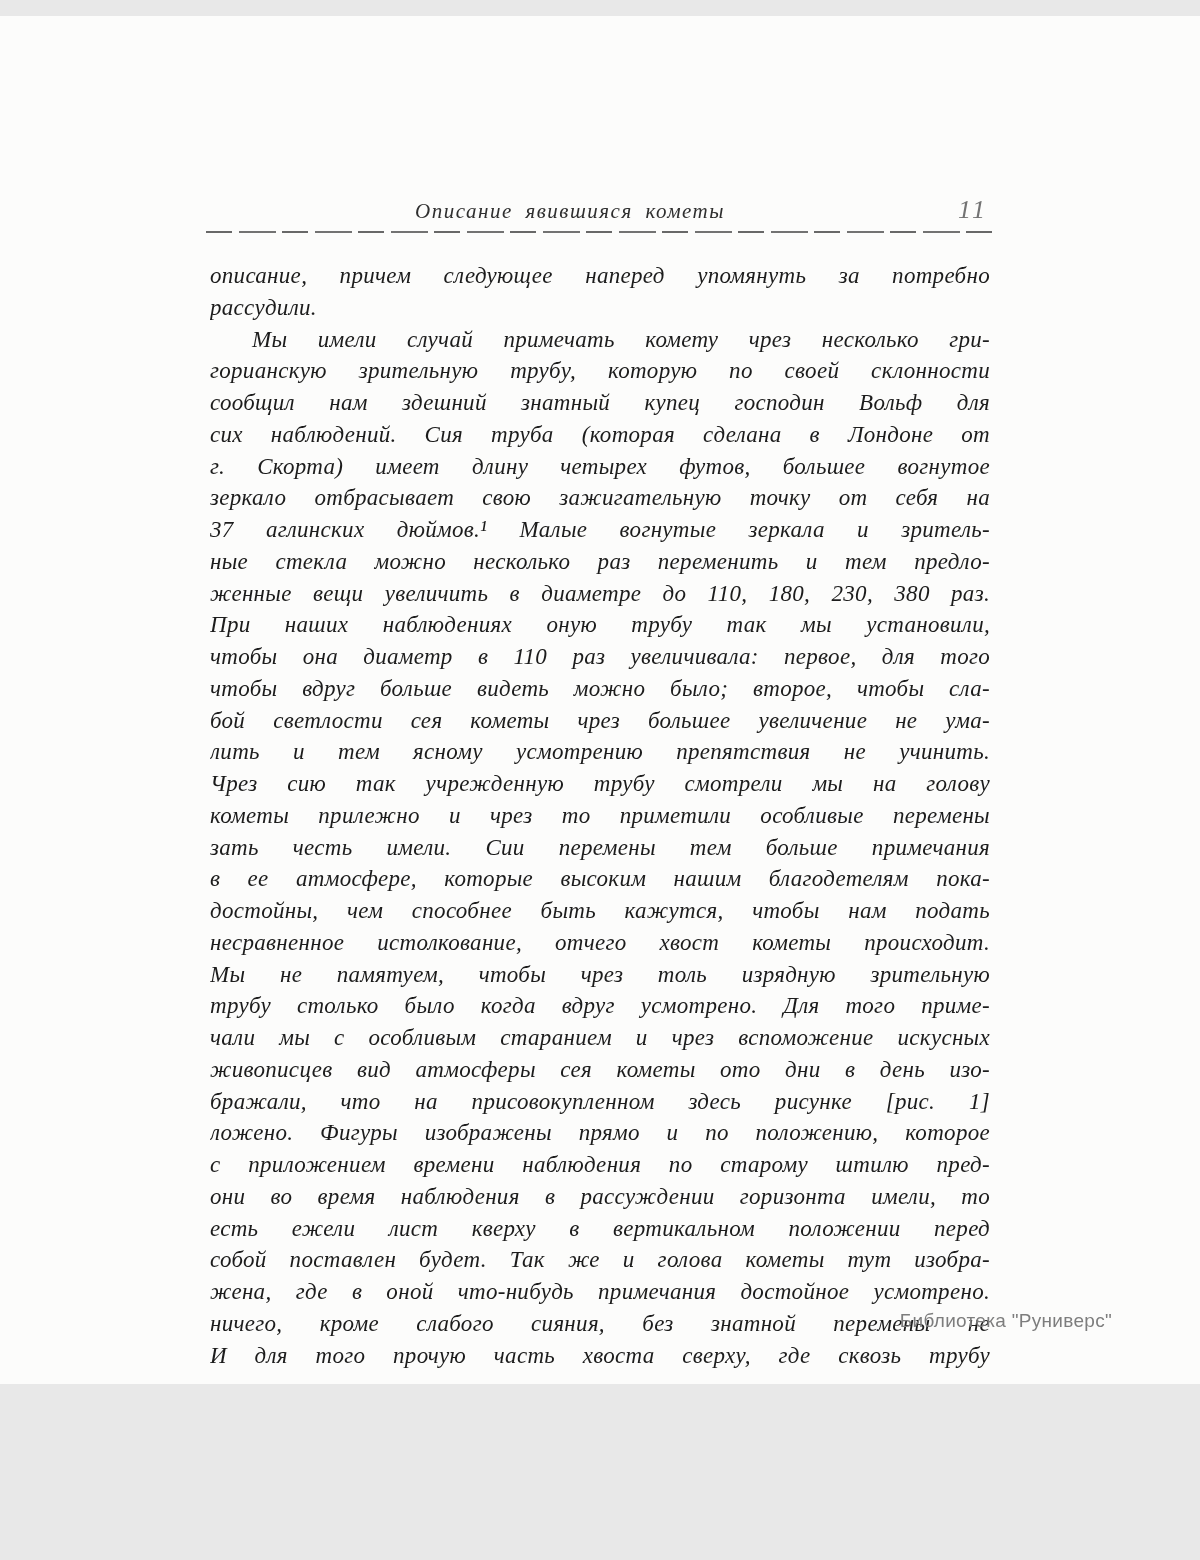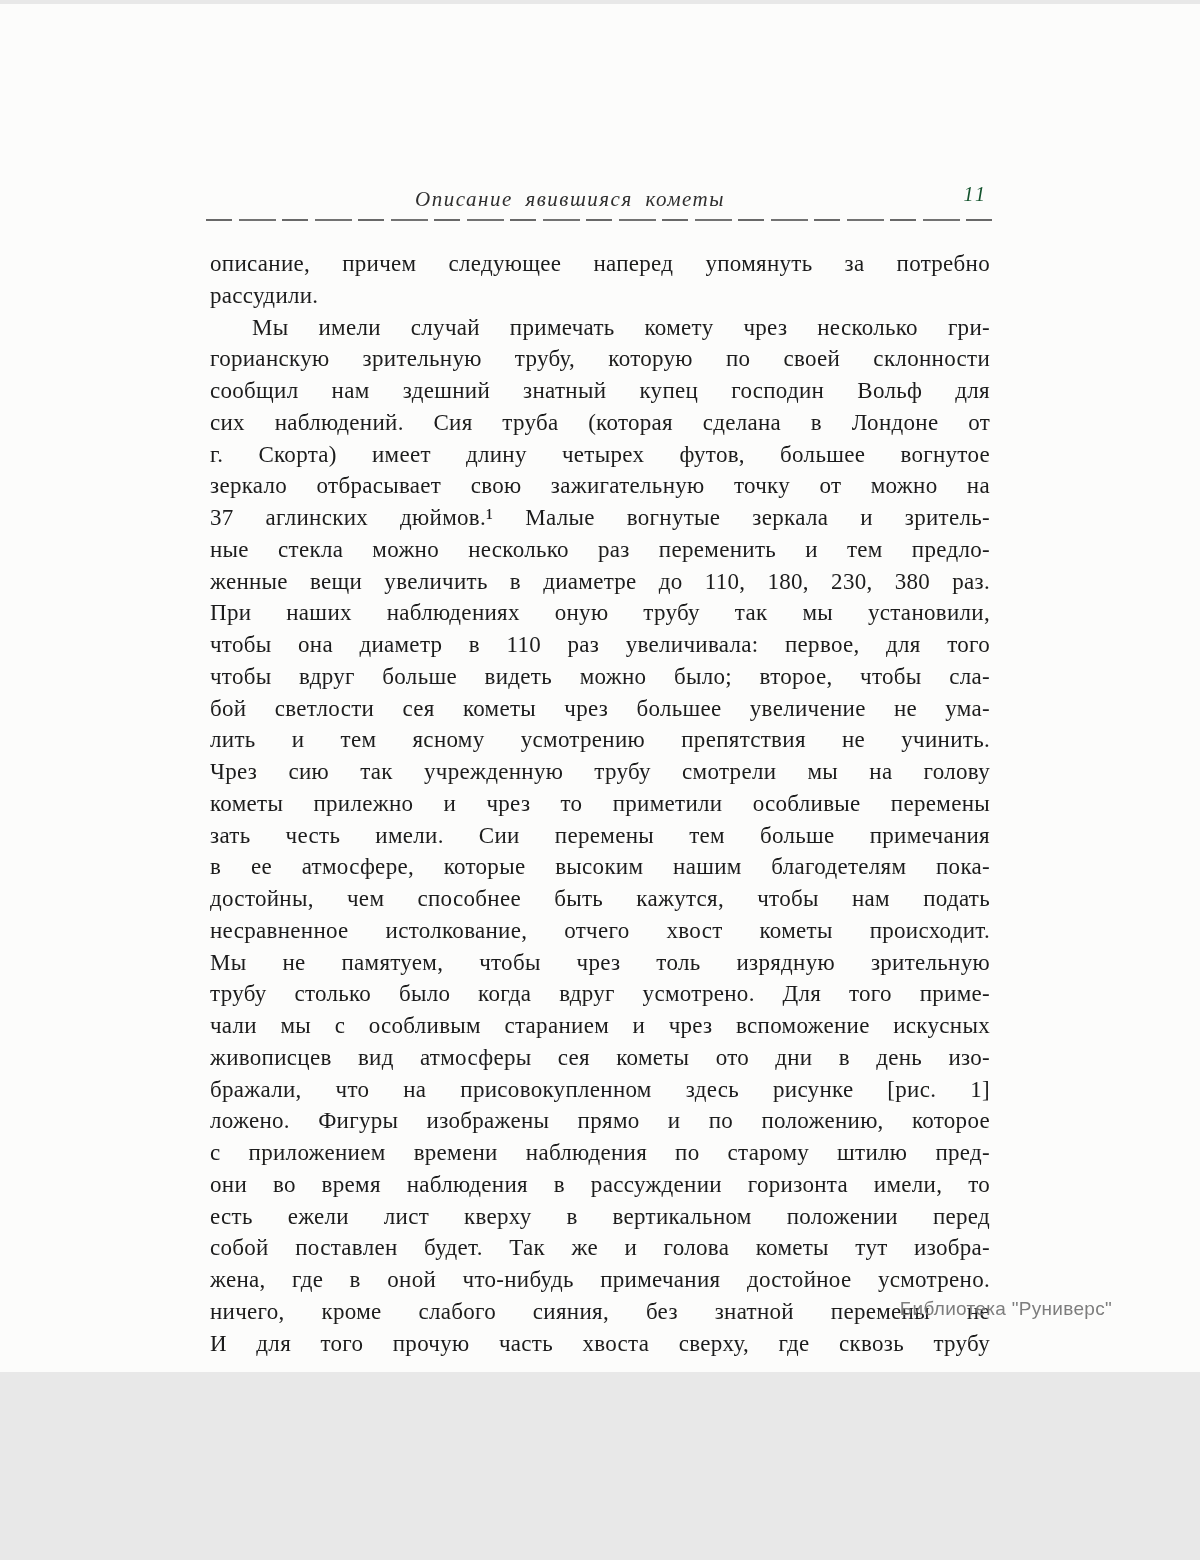--- a/index.html
+++ b/index.html
@@ -4,21 +4,21 @@
 <style>
   html, body {
     margin: 0;
     padding: 0;
     background: #e8e8e8;
   }
   .page {
     position: relative;
     width: 1200px;
     height: 1368px;
-    margin: 4px auto;
+    margin: 16px auto;
     background: #fcfcfb;
     overflow: hidden;
     font-family: "Liberation Serif", "DejaVu Serif", serif;
     color: #1c1c1c;
   }
   
   .page-header {
     position: absolute;
     top: 183px;
     left: 210px;
@@ -35,43 +35,44 @@
     letter-spacing: 1.5px;
     word-spacing: 6px;
     color: #2f2f2f;
     white-space: nowrap;
   }
   .page-number {
     position: absolute;
     right: 2px;
     top: -4px;
     font-style: italic;
-    font-size: 20px;
+    font-size: 26px;
     letter-spacing: 3px;
-    color: #14532d;
+    color: #737373;
   }
   .header-rule {
     position: absolute;
     top: 215px;
     left: 206px;
     width: 786px;
     height: 2px;
     background: repeating-linear-gradient(90deg,
       #4e4e4e 0px, #4e4e4e 26px,
       transparent 26px, transparent 33px,
       #5a5a5a 33px, #5a5a5a 70px,
       transparent 70px, transparent 76px);
     opacity: 0.85;
   }
   
   .body-text {
     position: absolute;
     top: 244px;
     left: 210px;
     width: 780px;
+    font-style: italic;
   }
   .line {
     height: 31.75px;
     line-height: 31.75px;
     font-size: 23px;
     letter-spacing: 0.3px;
     text-align: justify;
     text-align-last: justify;
     overflow: hidden;
     white-space: normal;
@@ -106,21 +107,21 @@
   <div class="header-rule"></div>
 
   <main class="body-text">
       <div class="line">описание, причем следующее наперед упомянуть за потребно</div>
       <div class="line para-end">рассудили.</div>
       <div class="line indent">Мы имели случай примечать комету чрез несколько гри-</div>
       <div class="line">горианскую зрительную трубу, которую по своей склонности</div>
       <div class="line">сообщил нам здешний знатный купец господин Вольф для</div>
       <div class="line">сих наблюдений. Сия труба (которая сделана в Лондоне от</div>
       <div class="line">г. Скорта) имеет длину четырех футов, большее вогнутое</div>
-      <div class="line">зеркало отбрасывает свою зажигательную точку от можно на</div>
+      <div class="line">зеркало отбрасывает свою зажигательную точку от себя на</div>
       <div class="line">37 аглинских дюймов.¹ Малые вогнутые зеркала и зритель-</div>
       <div class="line">ные стекла можно несколько раз переменить и тем предло-</div>
       <div class="line">женные вещи увеличить в диаметре до 110, 180, 230, 380 раз.</div>
       <div class="line">При наших наблюдениях оную трубу так мы установили,</div>
       <div class="line">чтобы она диаметр в 110 раз увеличивала: первое, для того</div>
       <div class="line">чтобы вдруг больше видеть можно было; второе, чтобы сла-</div>
       <div class="line">бой светлости сея кометы чрез большее увеличение не ума-</div>
       <div class="line">лить и тем ясному усмотрению препятствия не учинить.</div>
       <div class="line">Чрез сию так учрежденную трубу смотрели мы на голову</div>
       <div class="line">кометы прилежно и чрез то приметили особливые перемены</div>

